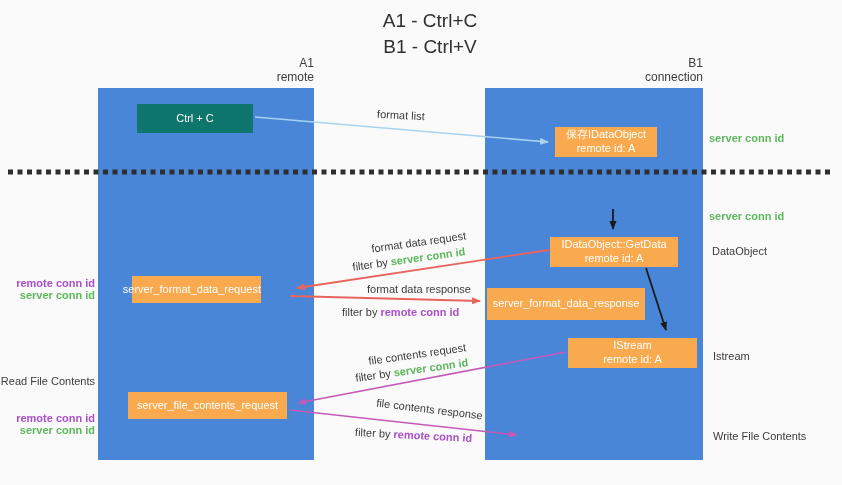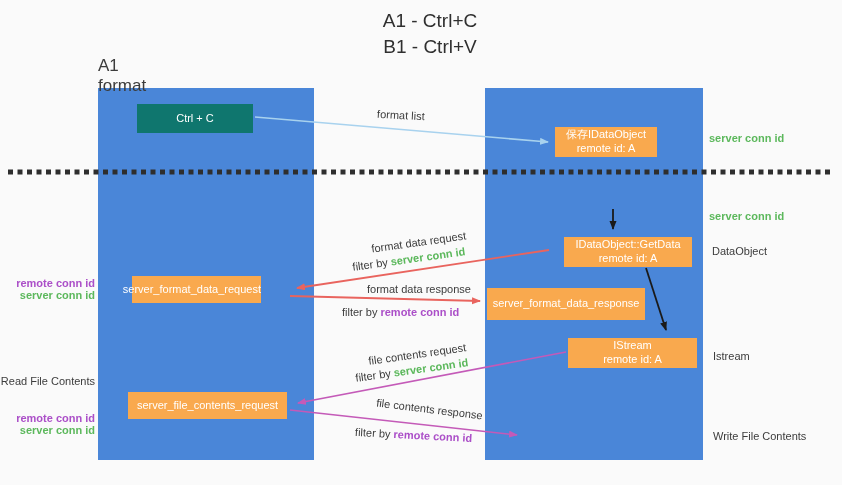--- a/index.html
+++ b/index.html
@@ -20,22 +20,22 @@
     position: absolute;
     left: 340px; top: 8px; width: 180px;
     text-align: center;
     font-size: 19px;
     color: #2f2f2f;
     line-height: 1.35;
     z-index: 4;
   }
   .col-header {
     position: absolute;
-    text-align: left;
-    font-size: 17px;
+    text-align: right;
+    font-size: 12px;
     color: #3c3c3c;
     line-height: 1.2;
     z-index: 4;
   }
   .col {
     position: absolute;
     background: #4a86d8;
     z-index: 1;
   }
   .node {
@@ -87,21 +87,25 @@
 
 <div class="canvas">
 
   <div class="title">
     <div>A1 - Ctrl+C</div>
     <div>B1 - Ctrl+V</div>
   </div>
 
   <div class="col-header" style="left:98px; top:56px; width:216px;">
     <div>A1</div>
-    <div>format</div>
+    <div>remote</div>
+  </div>
+  <div class="col-header" style="left:485px; top:56px; width:218px;">
+    <div>B1</div>
+    <div>connection</div>
   </div>
 
   <div class="col" style="left:98px; top:88px; width:216px; height:372px;"></div>
   <div class="col" style="left:485px; top:88px; width:218px; height:372px;"></div>
 
   <svg class="overlay" width="842" height="485" viewBox="0 0 842 485">
     <defs>
       <marker id="ah-blue" markerUnits="userSpaceOnUse" markerWidth="10" markerHeight="8" refX="8" refY="3.5" orient="auto">
         <path d="M0,0 L9,3.5 L0,7 Z" fill="#a8d2ee"></path>
       </marker>
@@ -134,21 +138,21 @@
     <div>server_format_data_request</div>
   </div>
   <div class="node orange-box" style="left:128px; top:392px; width:159px; height:27px;">
     <div>server_file_contents_request</div>
   </div>
 
   <div class="node orange-box" style="left:555px; top:127px; width:102px; height:30px;">
     <div>保存IDataObject</div>
     <div>remote id: A</div>
   </div>
-  <div class="node orange-box" style="left:550px; top:237px; width:128px; height:30px;margin-left:14px;">
+  <div class="node orange-box" style="left:550px; top:237px; width:128px; height:30px;">
     <div>IDataObject::GetData</div>
     <div>remote id: A</div>
   </div>
   <div class="node orange-box" style="left:487px; top:288px; width:158px; height:32px;">
     <div>server_format_data_response</div>
   </div>
   <div class="node orange-box" style="left:568px; top:338px; width:129px; height:30px;">
     <div>IStream</div>
     <div>remote id: A</div>
   </div>

